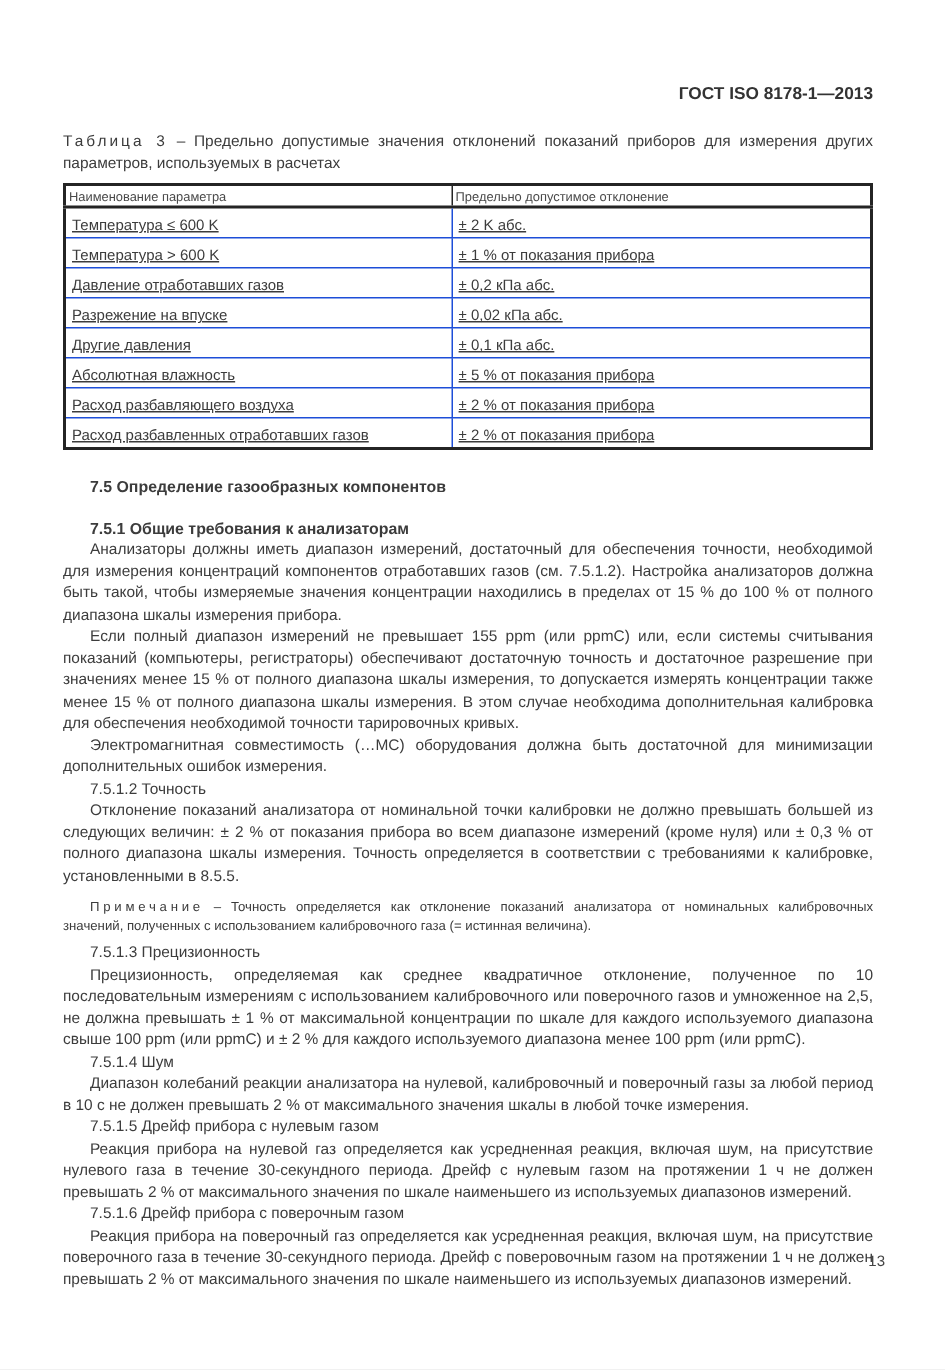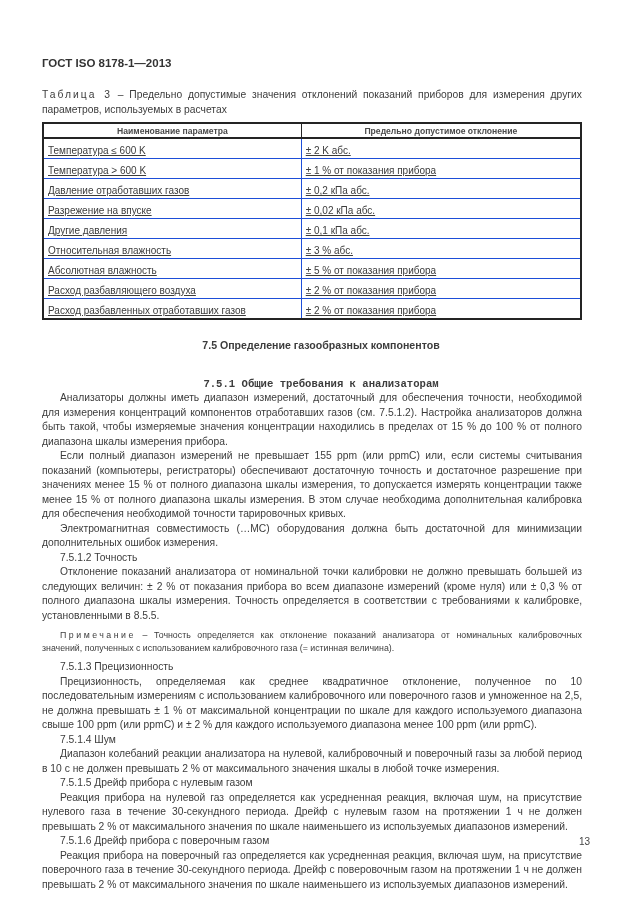--- a/index.html
+++ b/index.html
@@ -16,64 +16,64 @@
     hyphens: auto;
   }
   .content {
     position: absolute;
     left: 42px;
     top: 0;
     width: 540px;
   }
   .doc-header {
     margin-top: 57px;
+    text-align: right;
     font-weight: bold;
     font-size: 11.5px;
     color: #333333;
   }
   .table-caption {
     margin-top: 19px;
     font-size: 10.3px;
     line-height: 14.5px;
     text-align: justify;
   }
   .caption-label { letter-spacing: 2px; }
   table.t3 {
     margin-top: 5px;
     width: 100%;
     border-collapse: collapse;
     border: 2px solid #242424;
   }
   table.t3 th {
-    font-weight: bold;
+    font-weight: normal;
     font-size: 8.6px;
     color: #4a4a4a;
-    text-align: center;
+    text-align: left;
     padding: 2px 2px 1px 2px;
     border: 1px solid #242424;
     border-bottom: 2px solid #242424;
   }
   table.t3 td {
     font-size: 10px;
     line-height: 11px;
     padding: 6px 4px 2px 4px;
     border: 1px solid #1d4ed8;
     white-space: nowrap;
     text-decoration: underline;
   }
   td.c-param { width: 48%; }
   .sec-heading {
     font-weight: bold;
     font-size: 10.6px;
     line-height: 14.5px;
     text-indent: 18px;
-    text-align: center;
   }
   .mt-big { margin-top: 18px; }
-  .mt-mid { margin-top: 24px; font-family: Liberation Mono, monospace; }
+  .mt-mid { margin-top: 13px; }
   .sub-heading {
     font-size: 10.3px;
     line-height: 14.5px;
     text-indent: 18px;
     margin-top: 4px;
   }
   .sub-heading.tight { margin-top: 0; }
   .para {
     font-size: 10.3px;
     line-height: 14.5px;
@@ -132,24 +132,20 @@
         </tr>
         <tr>
           <td class="c-param">Разрежение на впуске</td>
           <td>± 0,02 кПа абс.</td>
         </tr>
         <tr>
           <td class="c-param">Другие давления</td>
           <td>± 0,1 кПа абс.</td>
         </tr>
         <tr>
-          <td class="c-param">Относительная влажность</td>
-          <td>± 3 % абс.</td>
-        </tr>
-        <tr>
           <td class="c-param">Абсолютная влажность</td>
           <td>± 5 % от показания прибора</td>
         </tr>
         <tr>
           <td class="c-param">Расход разбавляющего воздуха</td>
           <td>± 2 % от показания прибора</td>
         </tr>
         <tr>
           <td class="c-param">Расход разбавленных отработавших газов</td>
           <td>± 2 % от показания прибора</td>

